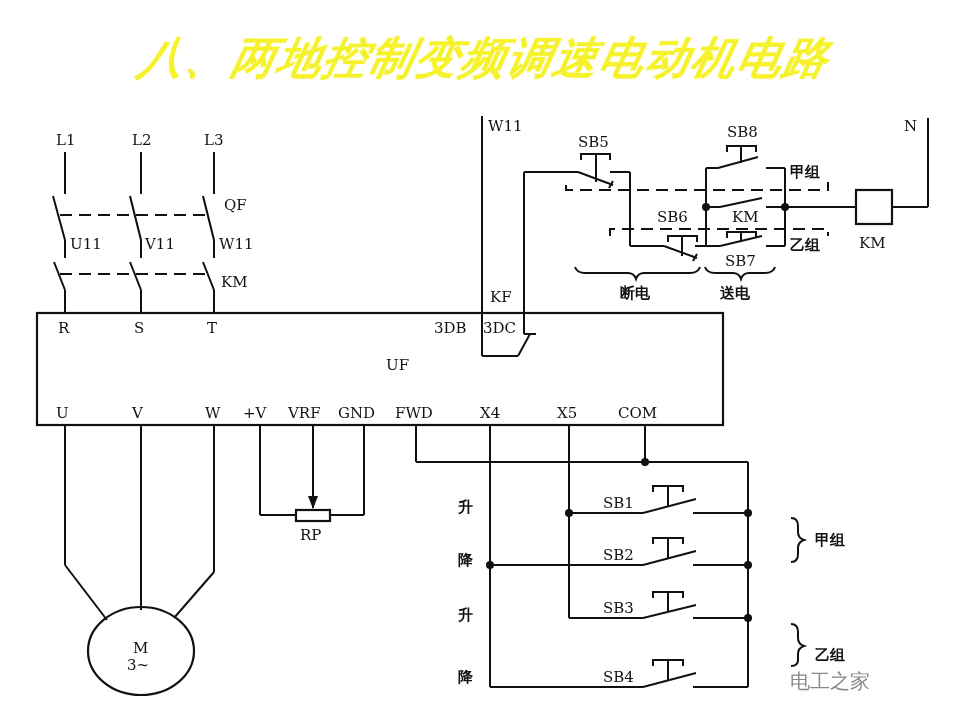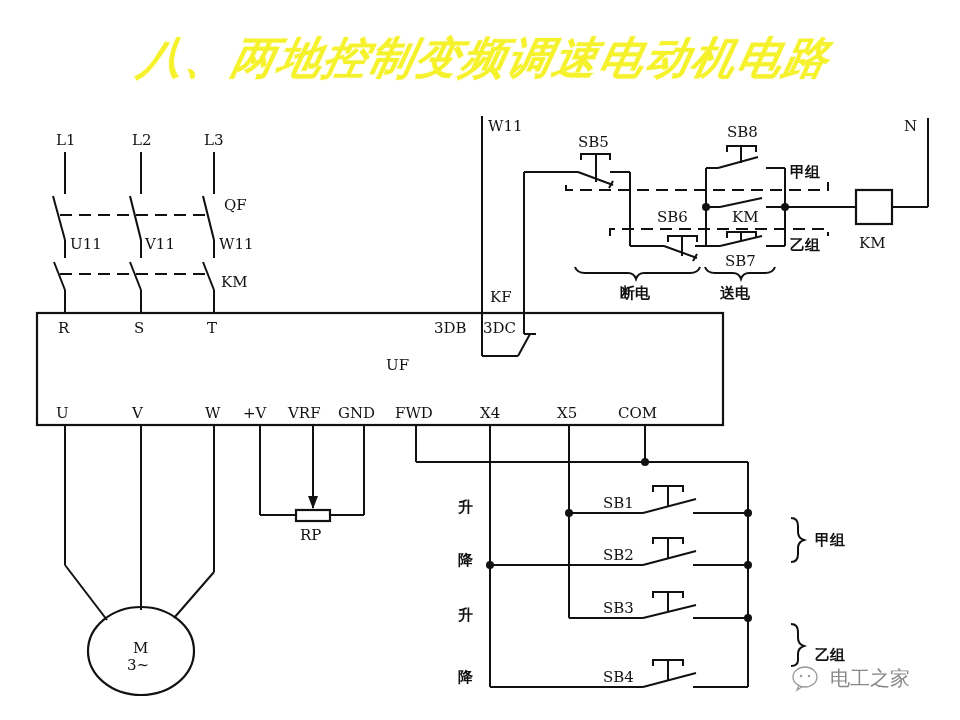--- a/index.html
+++ b/index.html
@@ -16,21 +16,21 @@
   svg text { font-family: "DejaVu Serif", serif; fill: #111; }
   .w { stroke: #111; stroke-width: 2; fill: none; }
   .wt { stroke: #111; stroke-width: 2.2; fill: none; }
   .dash { stroke: #111; stroke-width: 2; fill: none; stroke-dasharray: 12 7; }
   .lbl { font-size: 15px; }
   .cn { font-family: "DejaVu Sans", sans-serif; font-size: 15px; font-weight: bold; }
   .dot { fill: #111; }
   #watermark {
     position: absolute; left: 790px; top: 662px; height: 32px;
     display: flex; align-items: center; gap: 6px;
-    color: #888; font-family: Liberation Serif, serif; font-size: 20px;
+    color: #888; font-family: Liberation Serif, serif; font-size: 20px; flex-direction: column;
   }
   #watermark .wm-icon { width: 34px; height: 28px; }
 </style>
 </head>
 <body>
 
 <div id="title">八、两地控制变频调速电动机电路</div>
 
 <svg id="diagram" width="960" height="720" viewBox="0 0 960 720">
 

